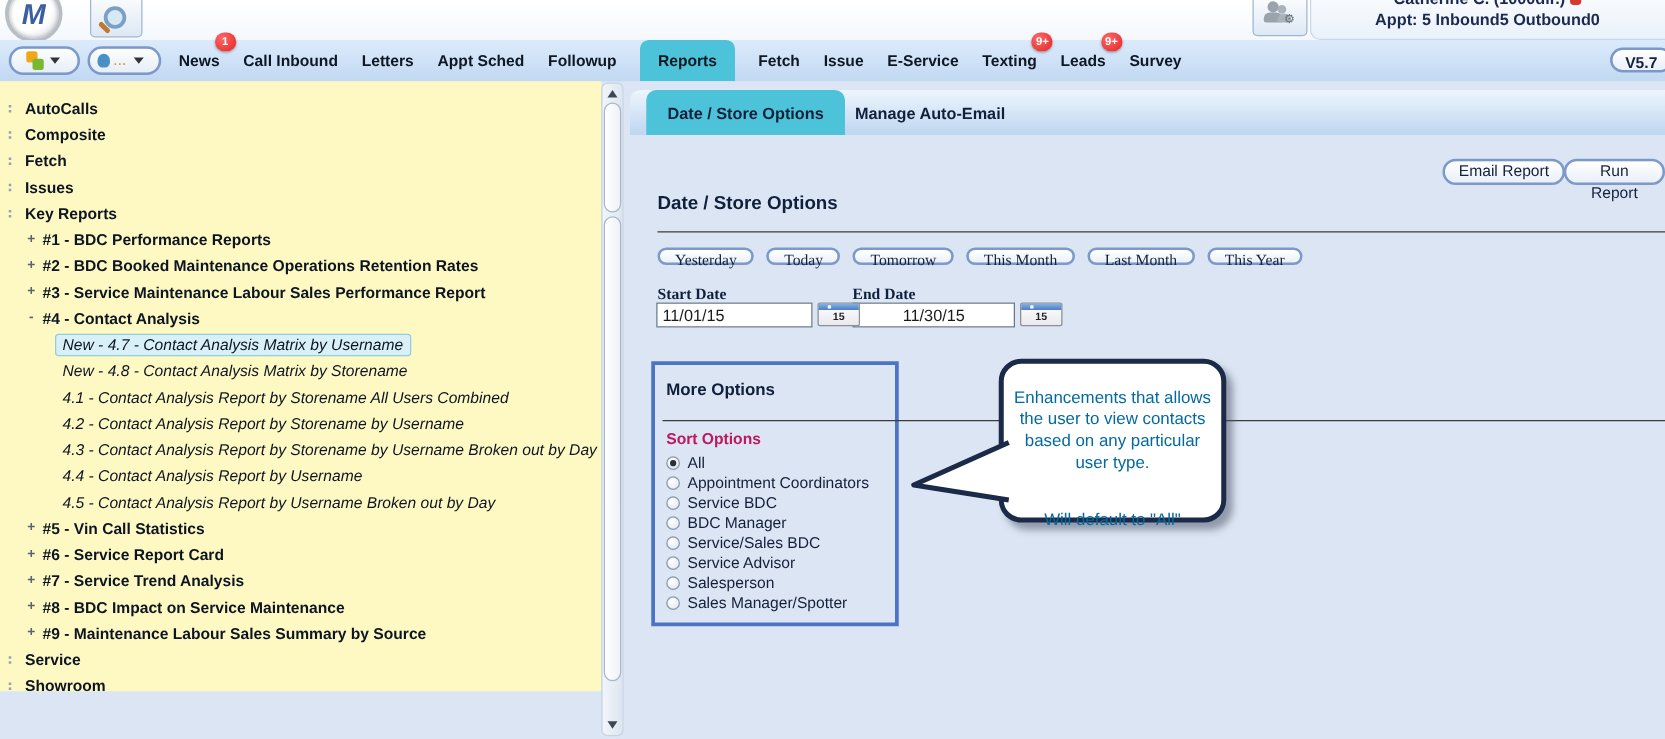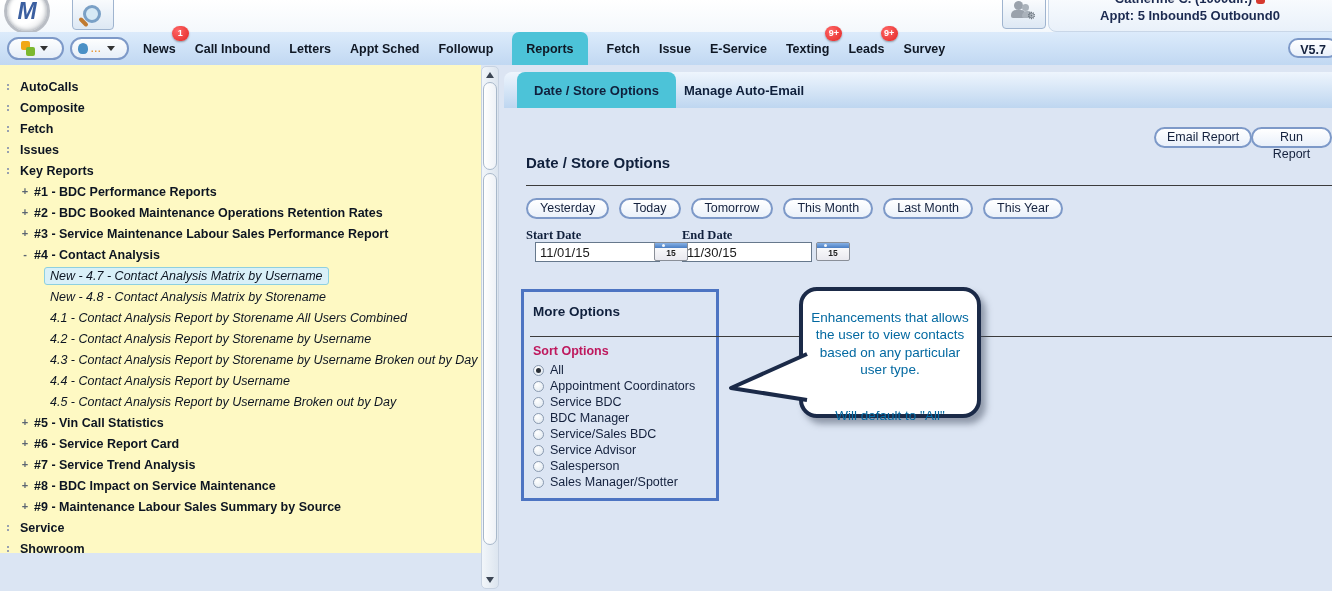--- a/index.html
+++ b/index.html
@@ -111,28 +111,28 @@
   .rbtn{position:absolute;top:62px;height:21px;border:2px solid #7d99c8;border-radius:12px;
         background:linear-gradient(#ffffff,#e9f0fa);font-size:12.5px;color:#14213d;
         font-family:"Liberation Sans",sans-serif;line-height:17px;padding:0 11px;box-sizing:border-box;}
   .rbtn.email{left:655px;}
   .rbtn.run{left:752px;}
   .sect-title{position:absolute;left:27px;top:89px;font-size:15px;font-weight:bold;color:#10203c;}
   .divider{position:absolute;height:0;border-top:1px solid #3c3c3c;z-index:1;}
   .div1{left:27px;right:0;top:120px;}
   .div2{left:31px;right:0;top:271px;}
   .qdates{position:absolute;left:27px;top:133px;display:flex;gap:10px;}
-  .pill{height:21px;border:2px solid #7d99c8;border-radius:12px;
+  .pill{height:14px;border:2px solid #7d99c8;border-radius:12px;
         background:linear-gradient(#ffffff,#eaf1fa);font-size:12.5px;color:#14213d;
-        font-family:Liberation Sans, sans-serif;line-height:17px;padding:0 12px;box-sizing:border-box;}
+        font-family:Liberation Serif, serif;line-height:17px;padding:0 12px;box-sizing:border-box;}
   .flabel{position:absolute;top:163px;font-size:12.5px;font-weight:bold;color:#10203c;font-family:Liberation Serif, serif;}
   .flabel.sd{left:27px;} .flabel.ed{left:183px;}
   .dinput{position:absolute;top:177px;height:20px;border:1px solid #66788c;background:#fff;
           font-size:13px;color:#1a1a1a;padding:0 4px;font-family:"Liberation Sans",sans-serif;box-sizing:border-box;}
-  .dinput.sd{left:36px;width:125px;} .dinput.ed{left:183px;width:130px;}
+  .dinput.sd{left:26px;width:125px;} .dinput.ed{left:183px;width:130px;text-align:center;}
   .cal{position:absolute;top:177px;width:34px;height:19px;border:1px solid #8a8f98;border-radius:2px;
        background:linear-gradient(#ffffff,#e9e9ef);box-sizing:border-box;}
   .cal.c1{left:155px;} .cal.c2{left:317px;}
   .cal-top{height:5px;background:linear-gradient(#86b0e4,#4a7ec4);position:relative;}
   .cal-top::after{content:"";position:absolute;left:7px;top:1px;width:3px;height:3px;border-radius:50%;background:#f3f7fb;}
   .cal-day{font-size:8.5px;font-weight:bold;color:#222;text-align:center;line-height:11px;}
 
   .mo-box{position:absolute;left:22px;top:224px;width:198px;height:212px;
           border:3px solid #4d74c2;box-sizing:border-box;}
   .mo-title{position:absolute;left:9px;top:12px;font-size:13.5px;font-weight:bold;color:#10203c;}

